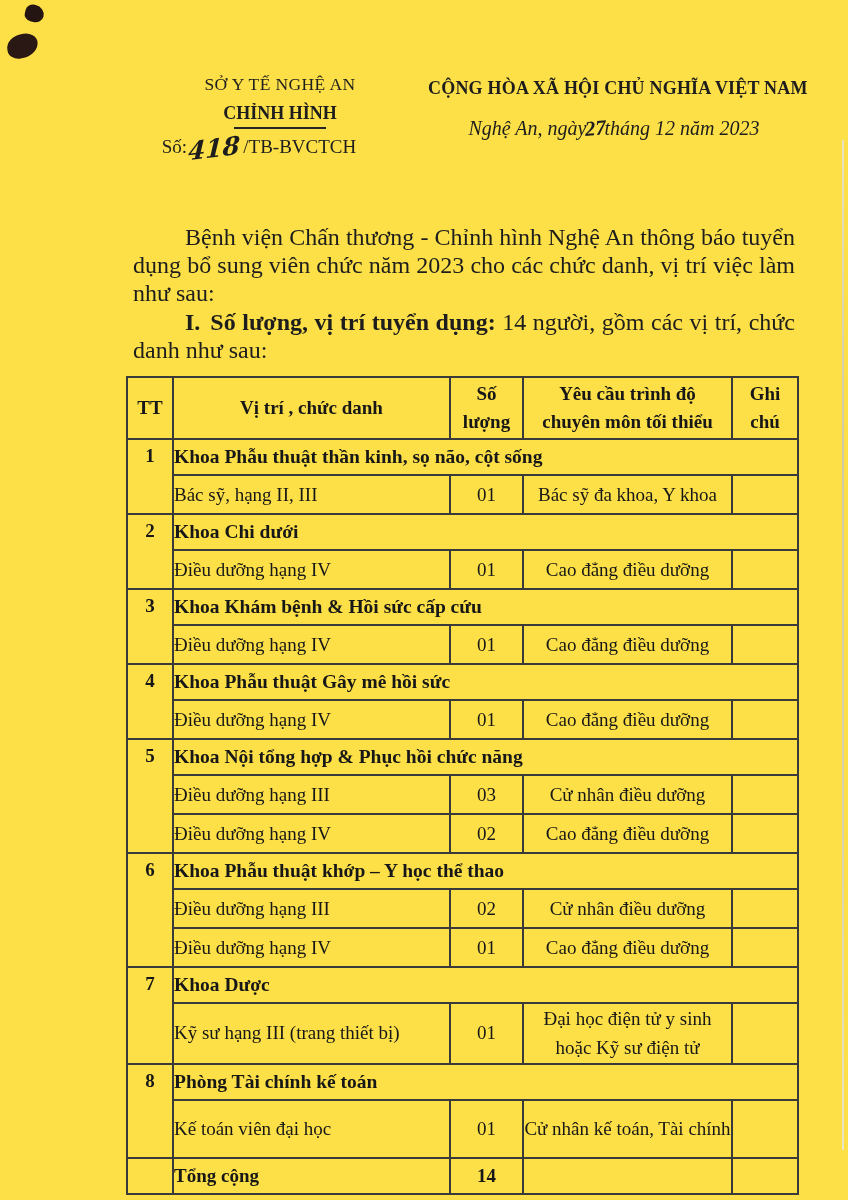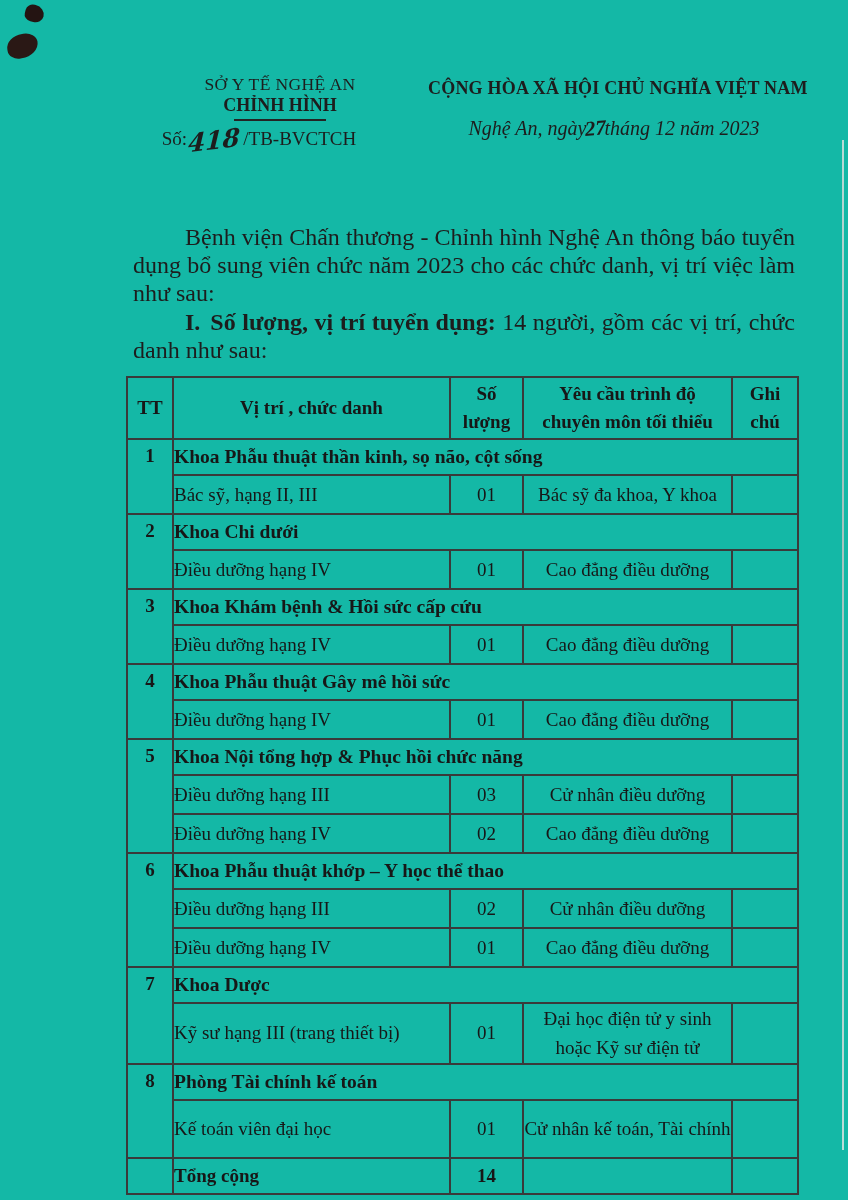--- a/index.html
+++ b/index.html
@@ -1,35 +1,35 @@
 <!DOCTYPE html>
 <html><head>
 <meta charset="utf-8">
 <style>
   html,body { margin:0; padding:0; background:#e8e8e8; }
   .page {
     position:relative; width:848px; height:1200px; margin:0 auto;
-    background:#14b8a6; color:#1d1d1d;
+    background:#fde047; color:#1d1d1d;
     font-family:"Liberation Serif", serif;
     overflow:hidden;
   }
 
   
   .scan-mark-a { position:absolute; left:25px; top:5px; width:19px; height:17px;
     background:#241412; border-radius:45% 60% 50% 42%; transform:rotate(14deg); }
   .scan-mark-b { position:absolute; left:7px; top:34px; width:31px; height:24px;
     background:#2a1815; border-radius:58% 44% 62% 40%; transform:rotate(-9deg); }
   .scan-edge-line { position:absolute; left:842px; top:140px; width:2px; height:1010px;
     background:linear-gradient(to bottom,#e3e3e3,#c4c4c4 30%,#cfcfcf 70%,#e6e6e6); opacity:.8; }
 
   
   .org-block { position:absolute; left:115px; top:74px; width:330px; text-align:center; }
   .org-department { font-size:17.5px; letter-spacing:.4px; }
   .org-name-1 { font-size:18px; font-weight:bold; margin-top:3px; letter-spacing:.2px; }
-  .org-name-2 { font-size:18px; font-weight:bold; margin-top:0; }
+  .org-name-2 { font-size:18px; font-weight:bold; margin-top:8px; }
   .org-underline { width:92px; border-bottom:2px solid #242424; margin:3px auto 0; }
   .doc-number { margin-top:7px; font-size:19px; padding-right:42px; white-space:nowrap; }
   .hand-number { display:inline-block; font-family:"DejaVu Serif", serif; font-style:italic;
     font-weight:bold; font-size:25px; line-height:1; transform:rotate(-7deg) skewX(-10deg);
     margin:0 3px 0 1px; vertical-align:-4px; }
 
   .motto-block { position:absolute; left:428px; top:78px; width:372px; text-align:center; }
   .motto-national { font-size:18px; font-weight:bold; white-space:nowrap; letter-spacing:.2px; }
   .motto-slogan { display:inline-block; font-size:18.5px; font-weight:bold;
     border-bottom:2px solid #242424; padding:0 4px 2px; margin-top:3px; white-space:nowrap; }

